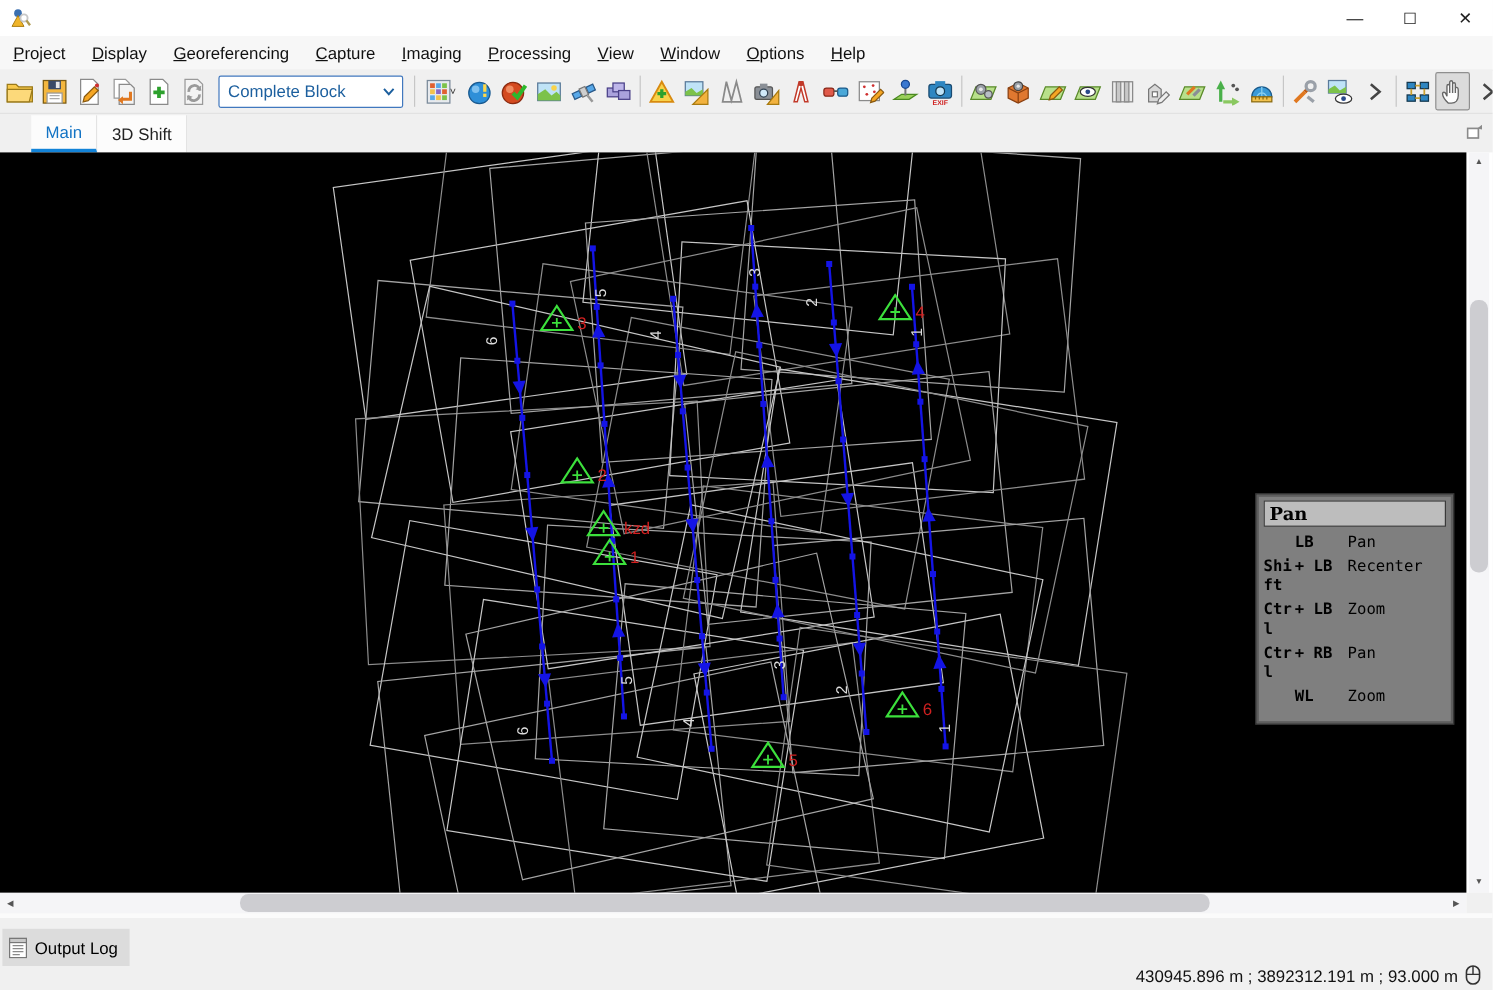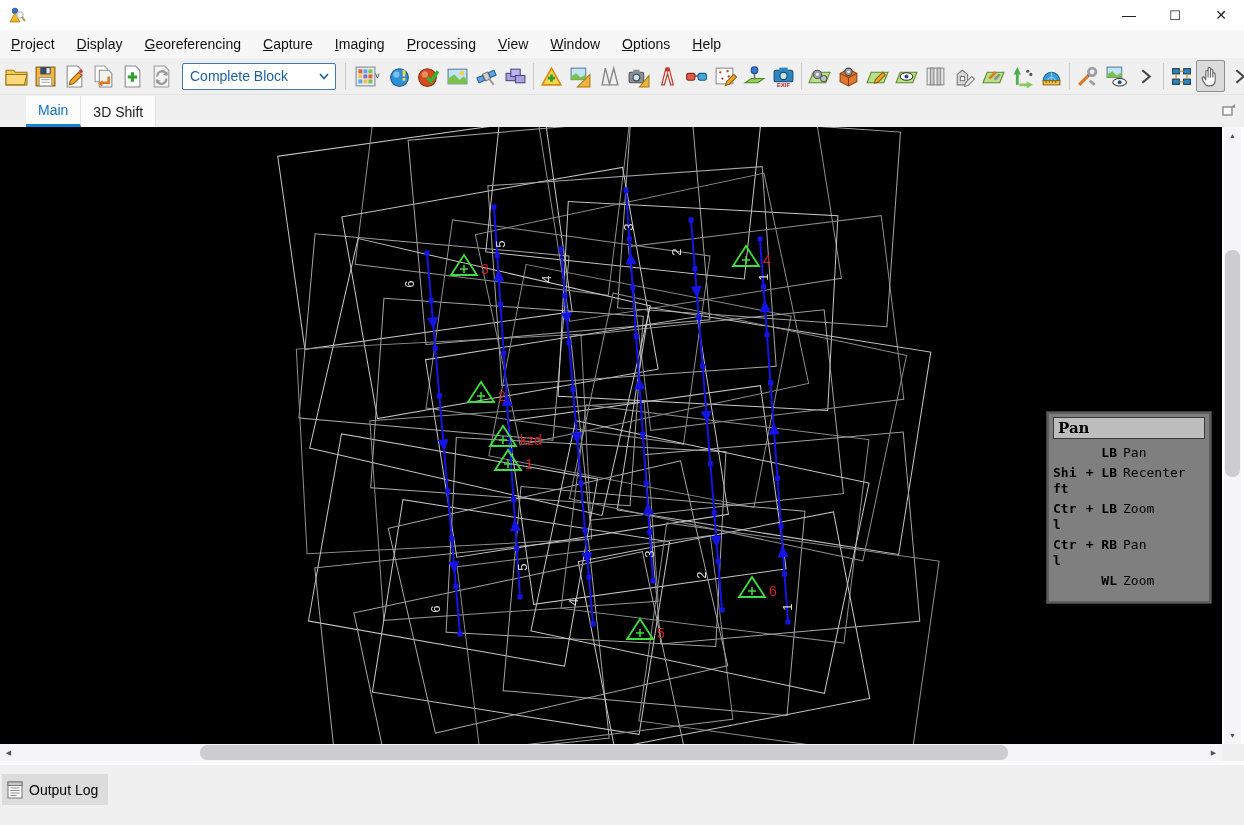--- a/index.html
+++ b/index.html
@@ -36,21 +36,21 @@
 
   
   #canvas{position:absolute;left:0;top:127px;width:1222px;height:617px;background:#000;}
   #canvas svg{display:block;}
 
   
   #panbox{position:absolute;left:1047px;top:412px;width:152px;background:#7f7f7f;border:2px solid #5e5e5e;outline:1px solid #3c3c3c;padding:3px 4px 8px 4px;color:#000;}
   #panbox .pl-title{background:#bdbdbd;border:1px solid #3a3a3a;font-family:"DejaVu Serif",serif;font-weight:bold;font-size:15px;padding:1px 4px;margin-bottom:6px;}
   .pl-row{display:flex;font-family:"DejaVu Sans Mono",monospace;font-size:13px;line-height:16px;margin-bottom:4px;}
   .pl-mod{width:26px;font-weight:bold;word-break:break-all;flex:0 0 auto;}
-  .pl-btn{width:38px;text-align:right;font-weight:bold;flex:0 0 auto;white-space:pre;}
+  .pl-btn{width:38px;font-weight:bold;flex:0 0 auto;white-space:pre;}
   .pl-act{padding-left:6px;}
 
   
   #vscroll{position:absolute;left:1224px;top:127px;width:17px;height:617px;background:#f5f5f7;}
   #vscroll .arr{position:absolute;left:0;width:17px;height:17px;display:flex;align-items:center;justify-content:center;font-size:7px;color:#555;}
   #vthumb{position:absolute;left:1px;top:123px;width:15px;height:227px;background:#cdcdd1;border-radius:7px;}
   #hscroll{position:absolute;left:0;top:744px;width:1222px;height:17px;background:#f5f5f7;}
   #hscroll .arr{position:absolute;top:0;width:17px;height:17px;display:flex;align-items:center;justify-content:center;font-size:7px;color:#555;}
   #hthumb{position:absolute;left:200px;top:1px;width:808px;height:15px;background:#cdcdd1;border-radius:7px;}
   #sbcorner{position:absolute;left:1222px;top:744px;width:22px;height:17px;background:#f0f0f0;}
@@ -691,15 +691,22 @@
 
   <div id="bottompanel">
     <div id="outputlog">
       <svg width="18" height="18" viewBox="0 0 18 18">
         <rect x="2" y="1" width="14" height="16" fill="#fff" stroke="#777"></rect>
         <rect x="2" y="1" width="14" height="3.5" fill="#c9c9c9" stroke="#777"></rect>
         <path d="M4.5 7h9M4.5 9.5h9M4.5 12h9M4.5 14.5h6" stroke="#8a8a8a" stroke-width="1"></path>
       </svg>
       <span class="lbl">Output Log</span>
     </div>
+    <div id="statusline">
+      <span>430945.896 m ; 3892312.191 m ; 93.000 m</span>
+      <svg width="13" height="17" viewBox="0 0 13 17">
+        <rect x="1" y="1" width="11" height="15" rx="5.5" fill="none" stroke="#333" stroke-width="1.4"></rect>
+        <path d="M6.5 1v7M1 8h11" stroke="#333" stroke-width="1.2"></path>
+      </svg>
+    </div>
   </div>
 
 </div>
 
 </body></html>

